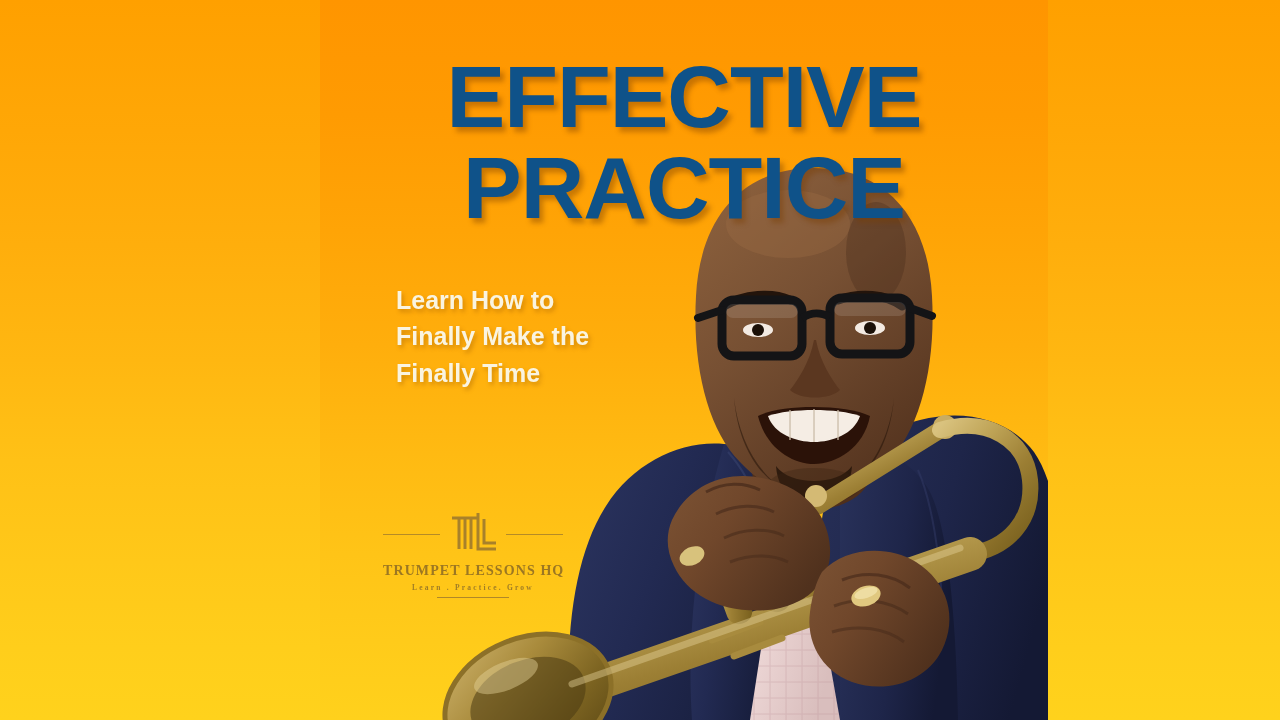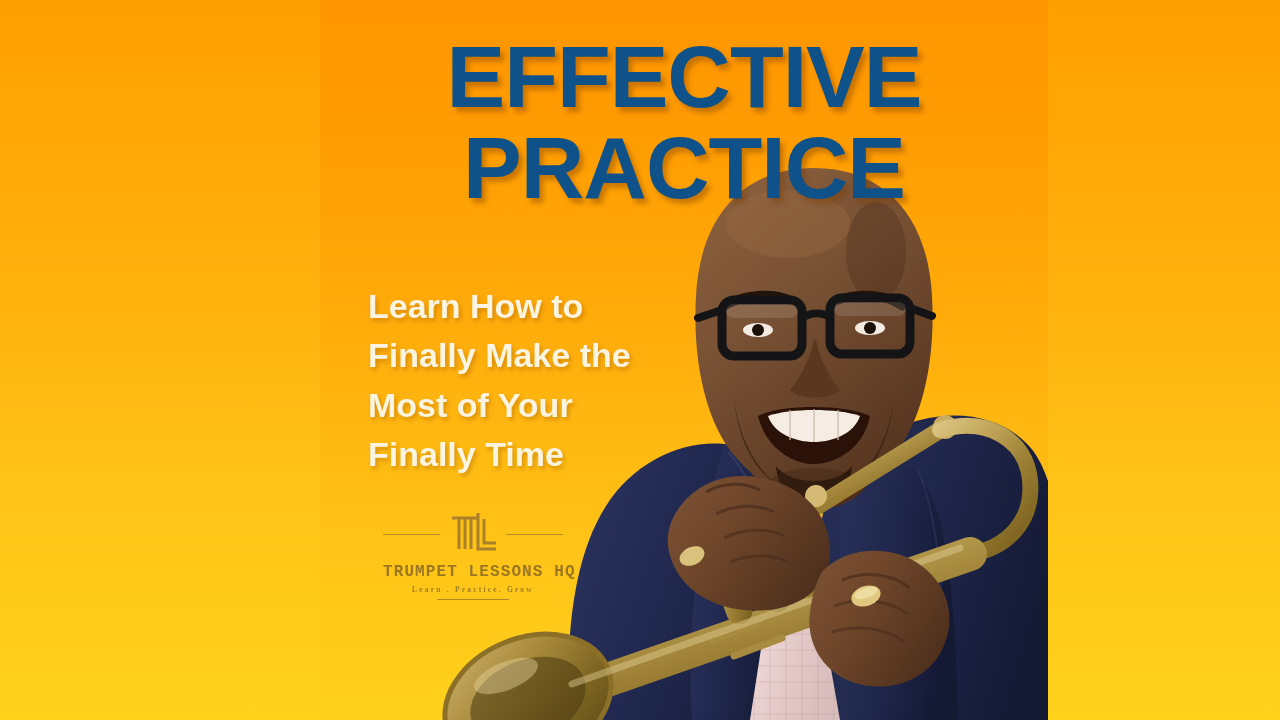--- a/index.html
+++ b/index.html
@@ -57,33 +57,33 @@
     color: #0F5289;
     font-family: "Liberation Sans", sans-serif;
     font-weight: bold;
     font-size: 88px;
     line-height: 0.97;
     letter-spacing: -1px;
     text-shadow: 4px 5px 5px rgba(120, 60, 0, 0.40);
     z-index: 6;
     pointer-events: none;
   }
-  #headline .hl-line { display: block; white-space: nowrap; }
+  #headline .hl-line { display: block; white-space: nowrap; margin-top: 20px; }
   #headline .hl-line-2 { margin-top: 6px; }
 
   
   #subtitle {
     position: absolute;
-    left: 368px;
+    left: 396px;
     top: 282px;
     width: 330px;
     color: #FAF4E0;
     font-family: "Liberation Sans", sans-serif;
     font-weight: bold;
-    font-size: 34px;
+    font-size: 25px;
     line-height: 1.45;
     letter-spacing: 0px;
     text-shadow: 2px 3px 4px rgba(150, 85, 0, 0.40);
     z-index: 7;
     pointer-events: none;
   }
   #subtitle .sub-line { display: block; white-space: nowrap; }
 
   
   #logo {
@@ -110,23 +110,23 @@
     width: 54px;
     height: 50px;
     margin: 0 6px;
     flex: 0 0 auto;
     display: block;
   }
   #logo-wordmark {
     margin-top: 3px;
     text-align: center;
     color: #9C7722;
-    font-family: Liberation Mono, monospace;
+    font-family: Liberation Serif, serif;
     font-weight: bold;
-    font-size: 16px;
+    font-size: 14px;
     letter-spacing: 1.1px;
     white-space: nowrap;
   }
   #logo-tagline {
     margin-top: 4px;
     text-align: center;
     color: #A07D26;
     font-family: Liberation Serif, serif;
     font-weight: bold;
     font-size: 7.5px;
@@ -370,21 +370,20 @@
   </div>
 
   <div id="headline">
     <span class="hl-line hl-line-1">EFFECTIVE</span>
     <span class="hl-line hl-line-2">PRACTICE</span>
   </div>
 
   <div id="subtitle">
     <span class="sub-line">Learn How to</span>
     <span class="sub-line">Finally Make the</span>
-    <span class="sub-line">Most of Your</span>
     <span class="sub-line">Finally Time</span>
   </div>
 
   <div id="logo">
     <div id="logo-mark-row">
       <span class="logo-rule"></span>
       <svg id="logo-monogram" viewBox="0 0 54 50">
         <g fill="none" stroke="#A8812A" stroke-width="3">
 
           <path d="M6,9 L32,9"></path>

